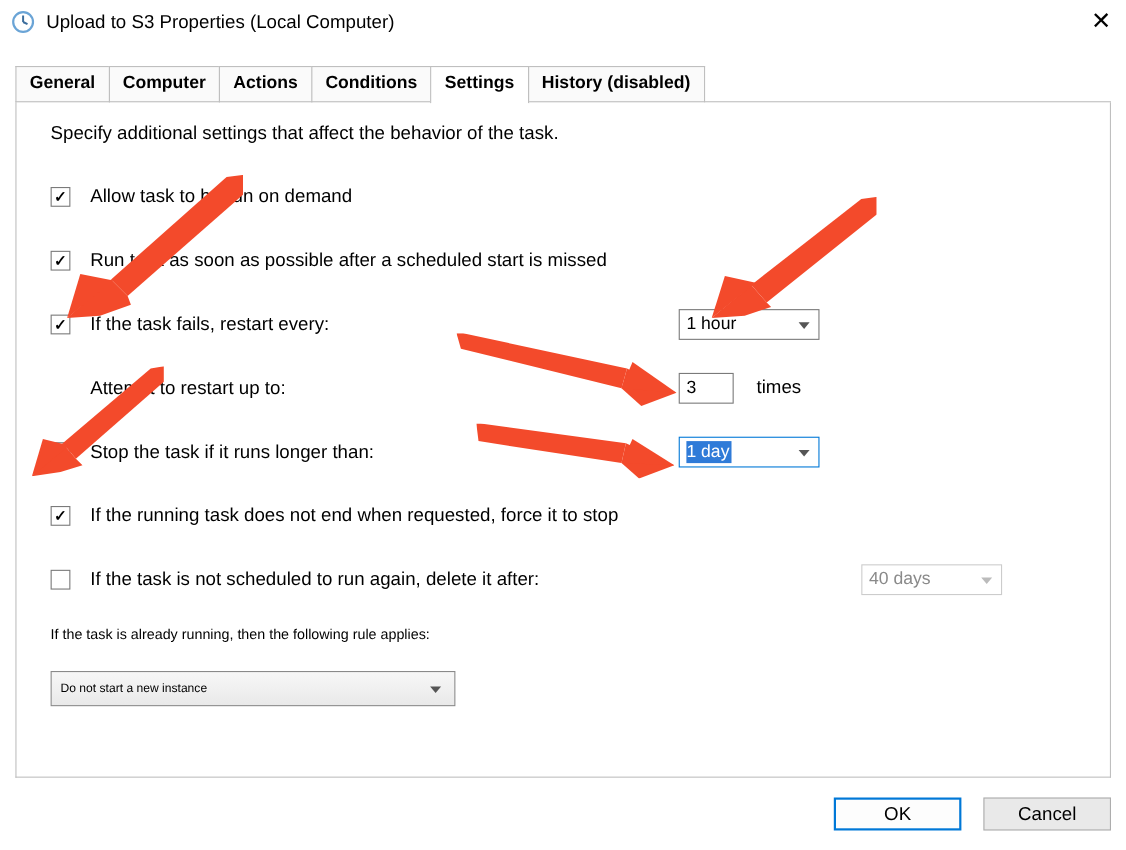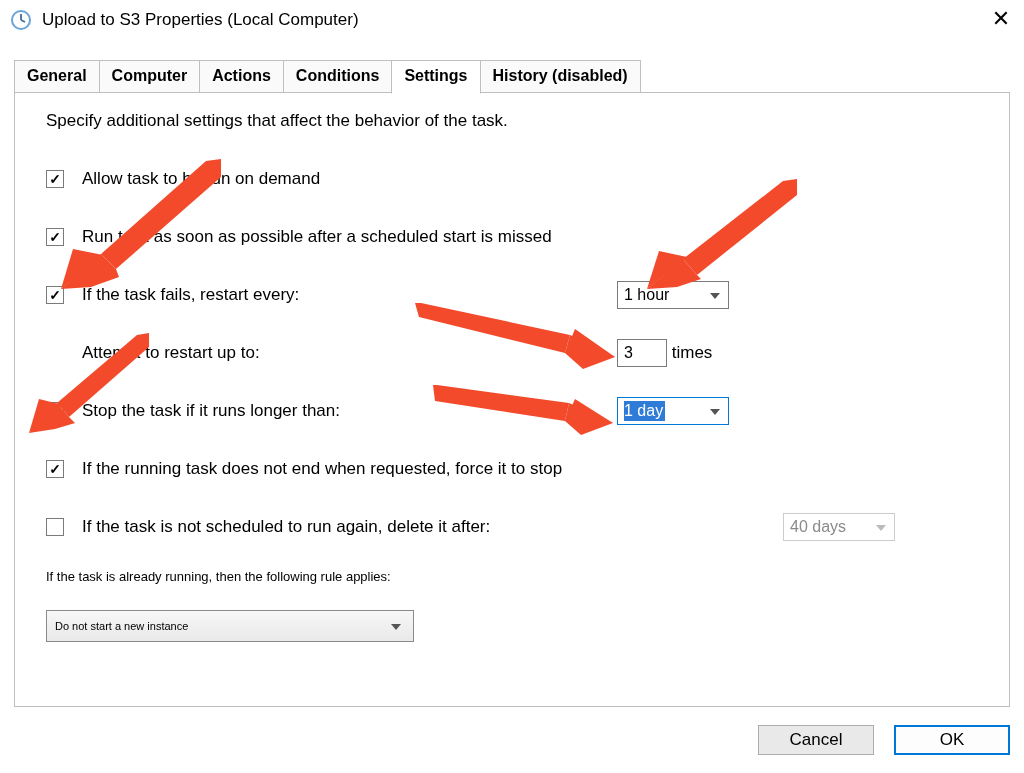--- a/index.html
+++ b/index.html
@@ -106,21 +106,21 @@
   .row .label { flex: 1; }
   .row .indent-pad { width: 36px; display: inline-block; }
   .dropdown, .numbox {
     border: 1px solid var(--border-grey);
     background: var(--bg-white);
     height: 28px;
     display: inline-flex; align-items: center;
     font-size: 16px;
   }
   .dropdown {
-    width: 112px;
+    width: 128px;
     padding: 0 24px 0 6px;
     position: relative;
   }
   .dropdown::after {
     content: "";
     position: absolute;
     right: 8px; top: 11px;
     width: 0; height: 0;
     border-left: 5px solid transparent;
     border-right: 5px solid transparent;
@@ -135,21 +135,21 @@
   .dropdown.blue-border { border: 1px solid var(--blue-accent); }
   .dropdown .val.sel {
     background: var(--select-highlight);
     color: #fff;
     padding: 1px 2px 1px 0;
   }
   .numbox {
     width: 50px;
     padding: 0 6px;
   }
-  .after-text { margin-left: 0; font-size: 17px;}
+  .after-text { margin-left: 16px; font-size: 17px;}
   .control-col {
     position: absolute;
     left: 602px; 
   }
   .control-col.far {
     left: 768px;
   }
   
   .plainline { font-size: 13px; margin: 0 0 26px 0; }
   
@@ -324,15 +324,15 @@
     <svg viewBox="0 0 180 50" width="180" height="50">
       <path d="M0 0 L2 16 L132 36 L136 18 L4 0 Z"></path>
       <path d="M132 36 L136 18 L180 38 L148 50 Z"></path>
       <path d="M180 38 L142 14 L132 36 Z"></path>
     </svg>
   </div>
 
 </div>
 
 <div class="footer">
+  <div class="btn primary">OK</div>
   <div class="btn">Cancel</div>
-  <div class="btn primary">OK</div>
 </div>
 
 </body></html>

